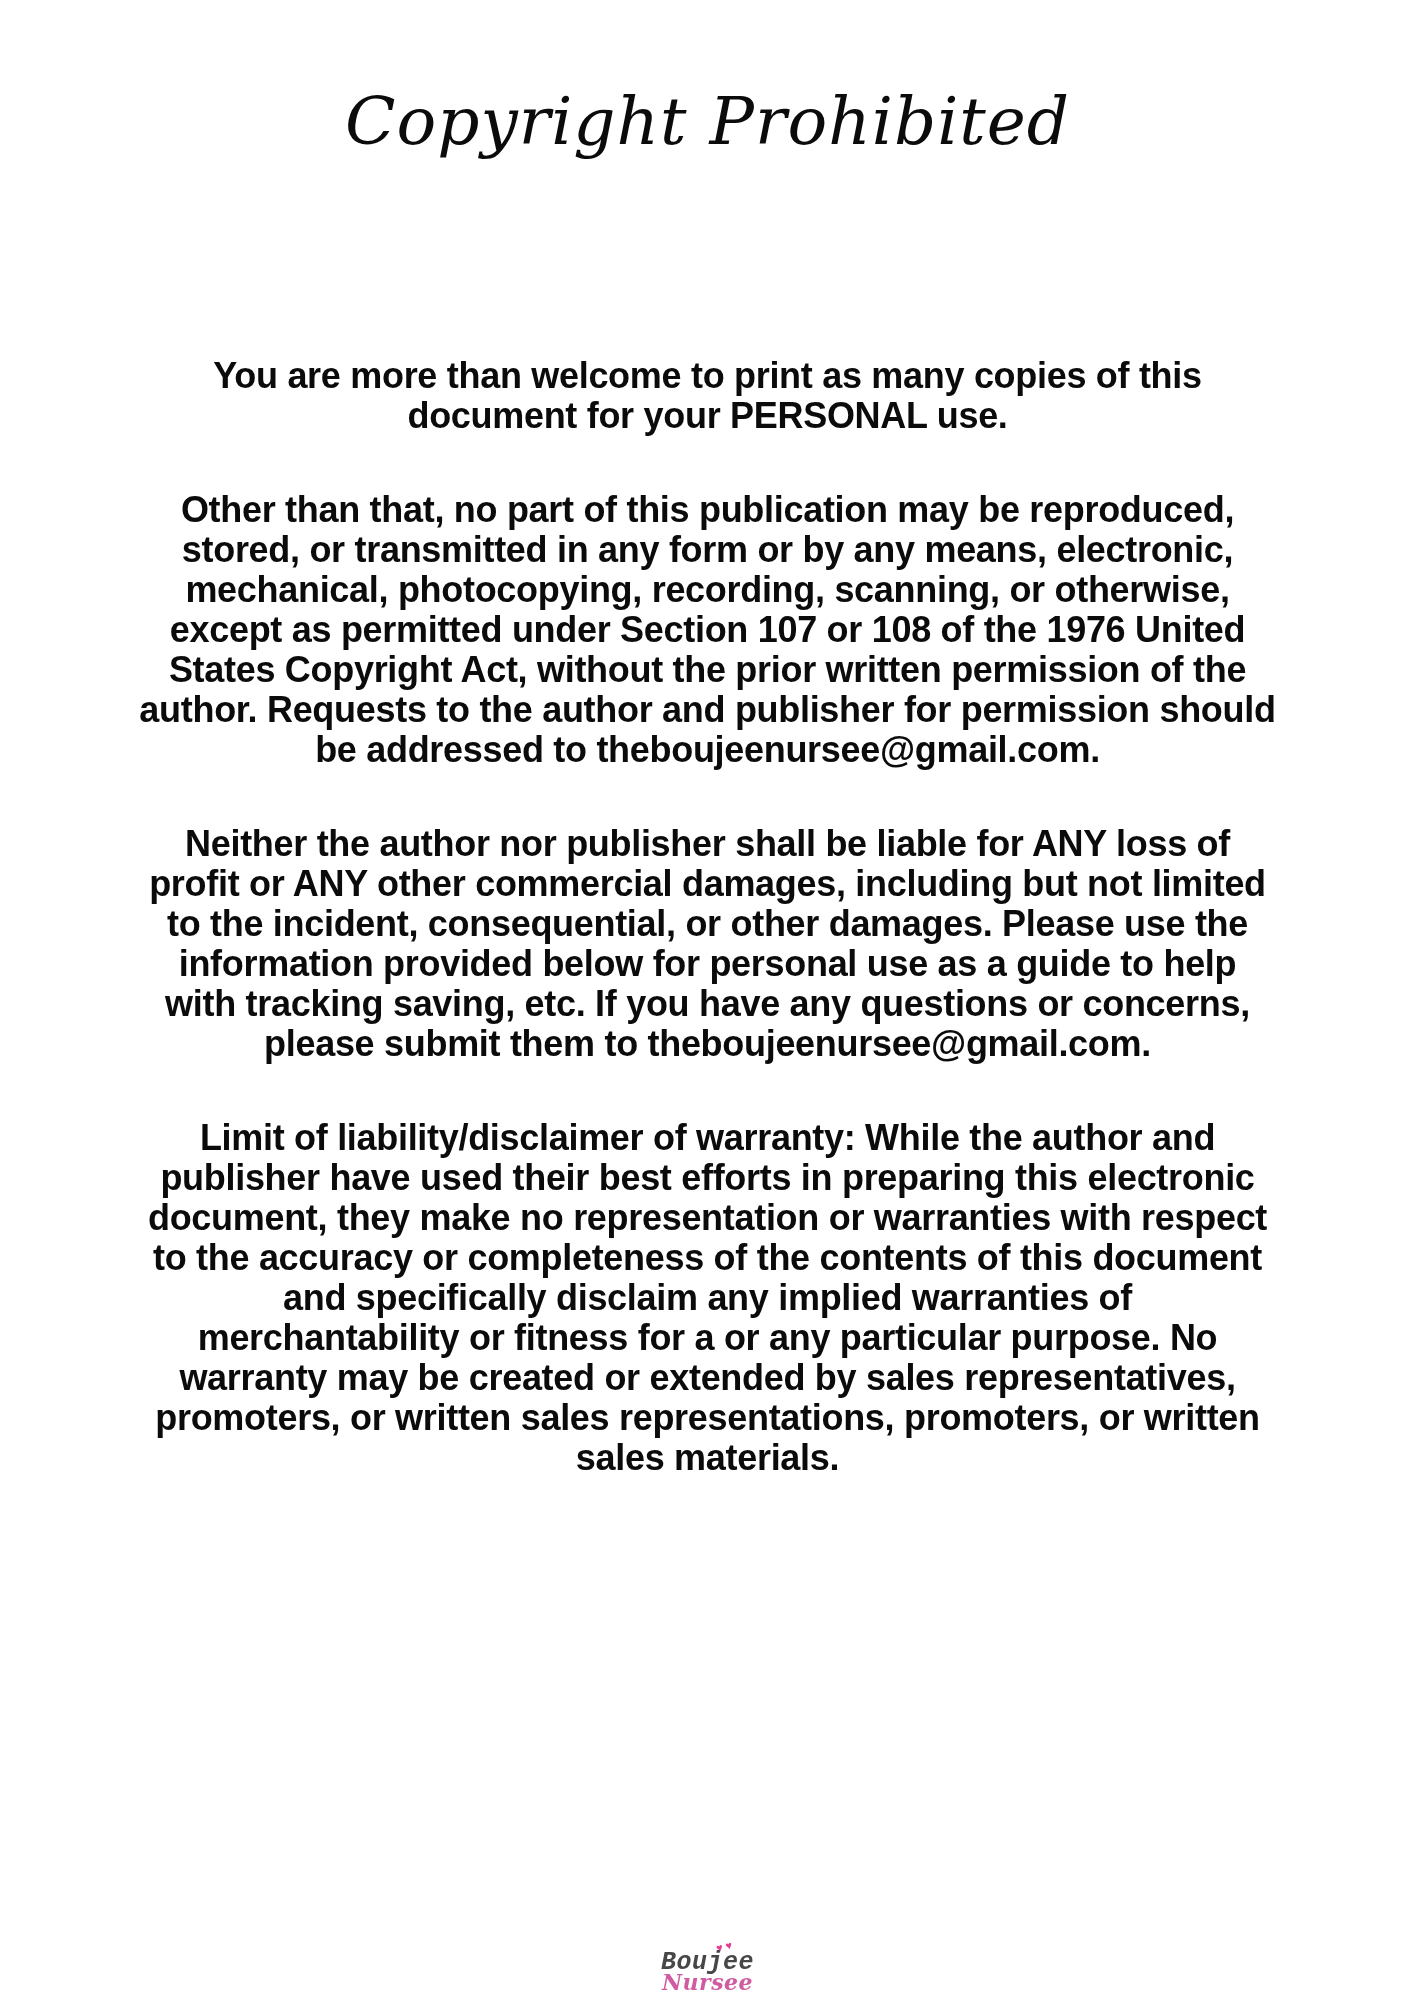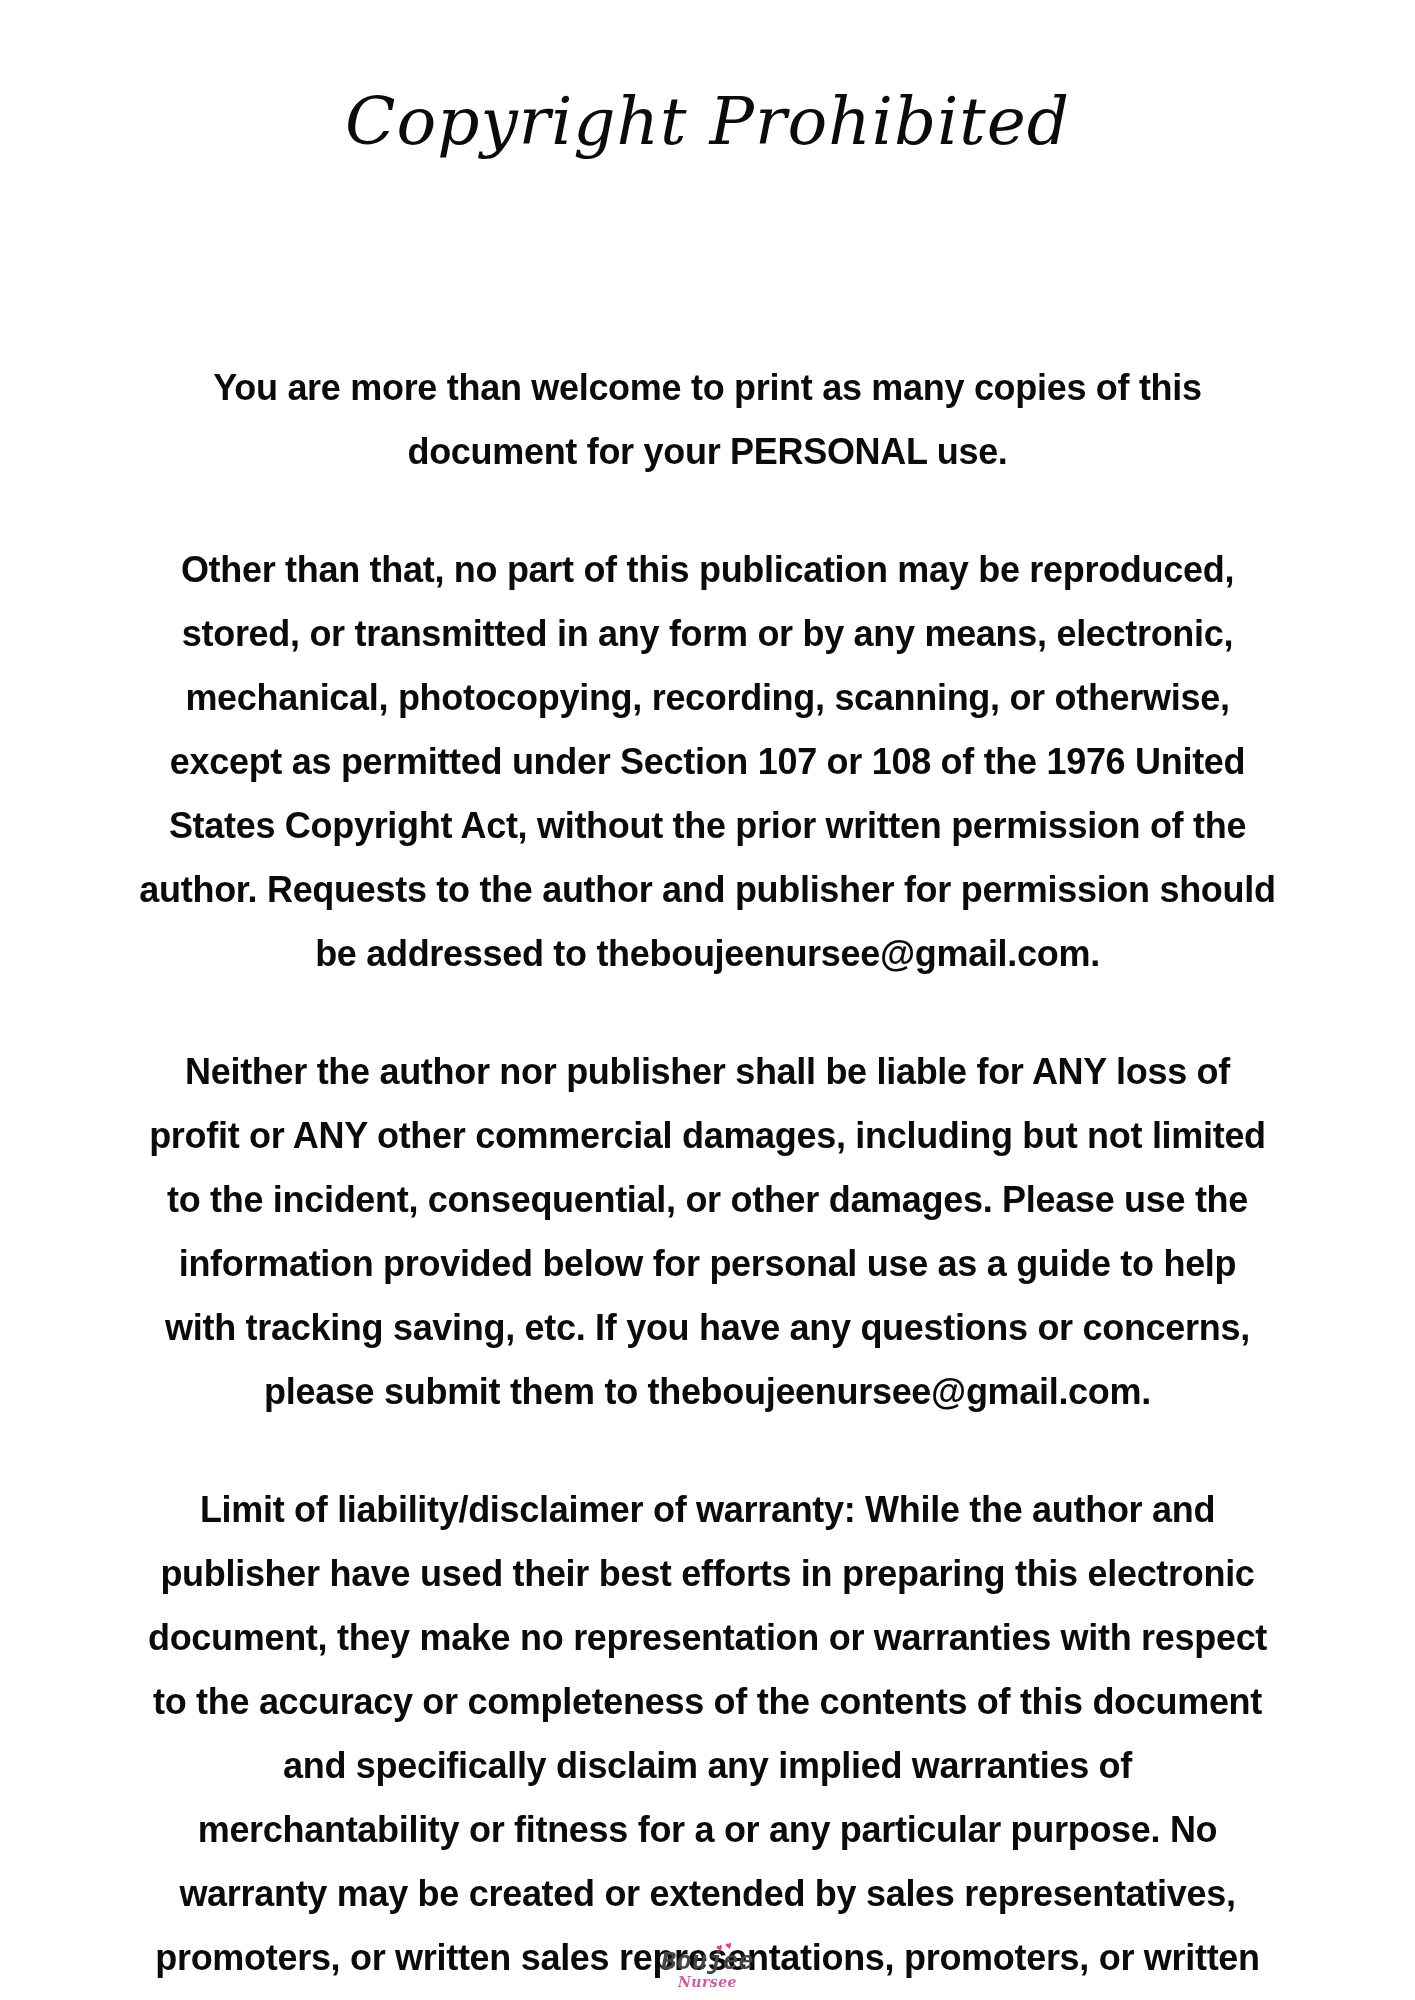--- a/index.html
+++ b/index.html
@@ -35,21 +35,21 @@
     width: 1370px;
     margin: 0 auto;
   }
   .para {
     margin: 0 0 54px 0;
     text-align: center;
     white-space: pre-line;
     font-family: "Liberation Sans", sans-serif;
     font-weight: bold;
     font-size: 36px;
-    line-height: 64px;
+    line-height: 40px;
     letter-spacing: -0.3px;
     color: #0b0b0b;
   }
   .logo {
     position: absolute;
     top: 1938px;
     left: 50%;
     transform: translateX(-50%);
     width: 160px;
     text-align: center;
@@ -71,21 +71,21 @@
     font-size: 25px;
     line-height: 26px;
     margin-top: 12px;
     color: #474747;
     letter-spacing: 0.5px;
   }
   .logo2 {
     font-family: "DejaVu Serif", serif;
     font-style: italic;
     font-weight: bold;
-    font-size: 14px;
+    font-size: 22px;
     line-height: 19px;
     margin-top: -3px;
     color: #cf5ca0;
     letter-spacing: 0.5px;
   }
 </style>
 </head>
 <body>
 
 <div class="page">

